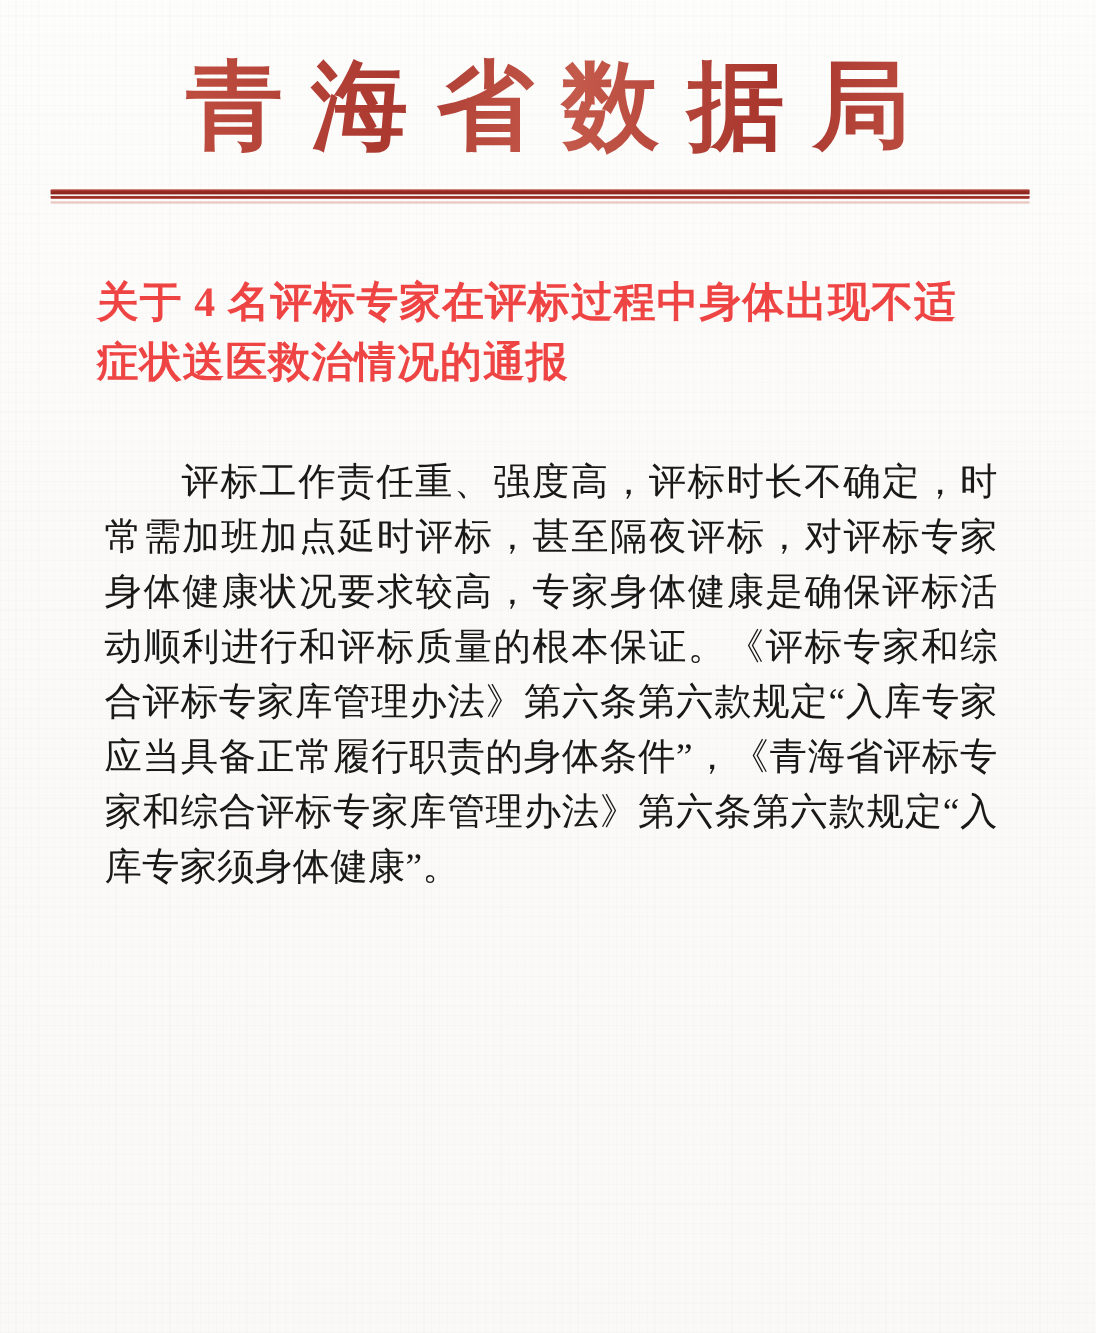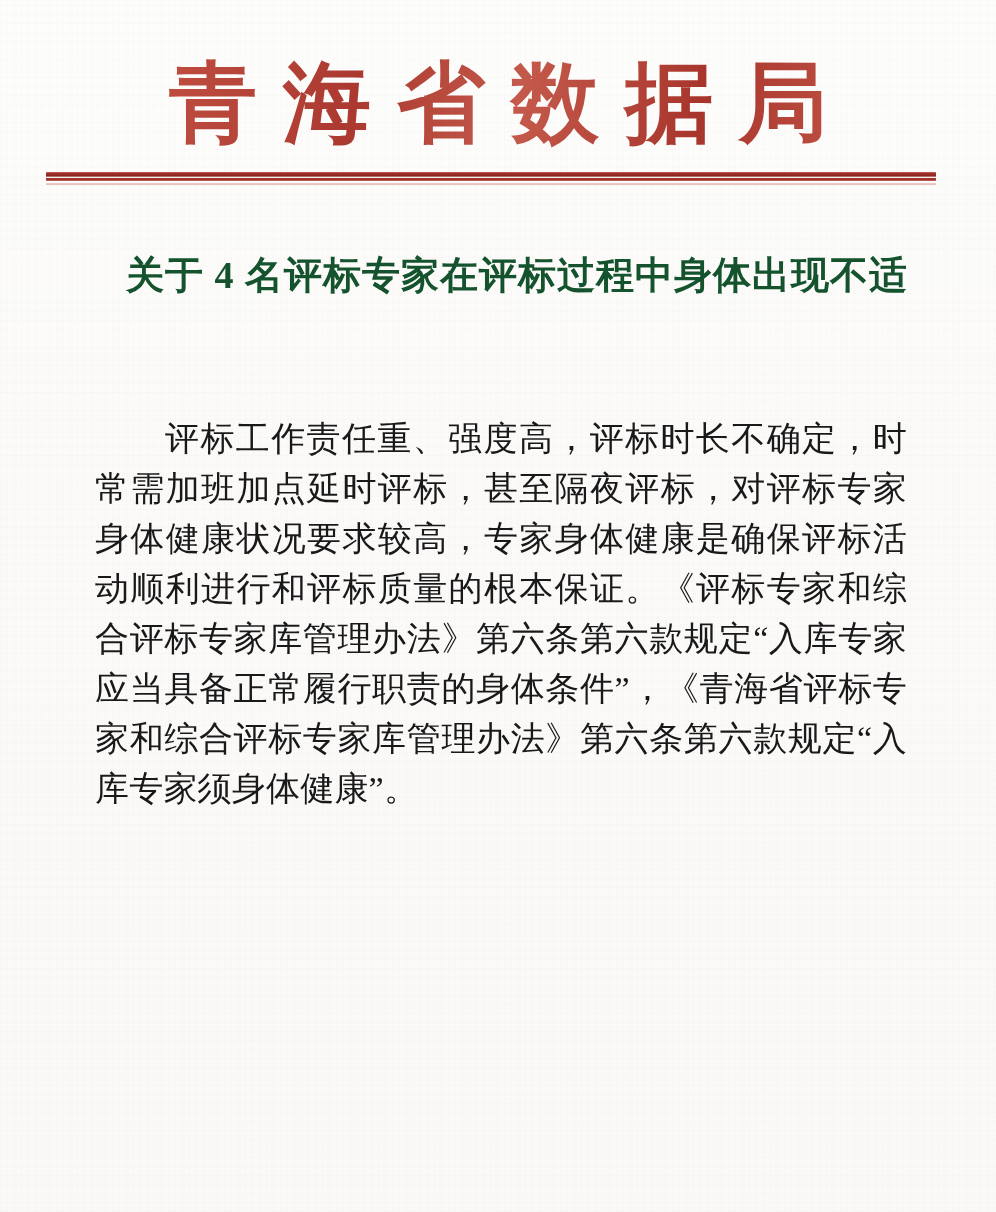--- a/index.html
+++ b/index.html
@@ -49,21 +49,21 @@
 
   
   .letterhead {
     position: absolute;
     top: 52px;
     left: 0;
     width: 996px;
     text-align: center;
   }
   .letterhead-title {
-    font-family: Liberation Serif, serif;
+    font-family: Liberation Mono, monospace;
     font-weight: bold;
     font-size: 88px;
     line-height: 104px;
     letter-spacing: 26px;
     text-indent: 26px;
     color: #b0392f;
     background: linear-gradient(100deg,
         #9e2f28 0%,
         #bb4c40 18%,
         #a93931 36%,
@@ -114,27 +114,27 @@
     background: linear-gradient(180deg, #e8bdb6 0%, #dcaba3 100%);
     opacity: .75;
   }
 
   
   .doc-title {
     position: absolute;
     top: 248px;
     left: 88px;
     width: 820px;
-    text-align: right;
+    text-align: left;
     font-family: "Liberation Serif", "DejaVu Serif", serif;
     font-weight: bold;
     font-size: 38px;
     line-height: 55px;
     letter-spacing: 1px;
-    color: #14532d;
+    color: #ef4444;
   }
   .doc-title .tl {
     display: block;
   }
 
   
   .body-text {
     position: absolute;
     top: 414px;
     left: 95px;
@@ -167,18 +167,19 @@
     <div class="letterhead-title">青海省数据局</div>
   </div>
 
   <div class="rule-wrap">
     <div class="rule-thick"></div>
     <div class="rule-thin"></div>
   </div>
 
   <div class="doc-title">
     <span class="tl">关于 4 名评标专家在评标过程中身体出现不适</span>
+    <span class="tl">症状送医救治情况的通报</span>
   </div>
 
   <div class="body-text">
     <p class="para">评标工作责任重、强度高，评标时长不确定，时常需加班加点延时评标，甚至隔夜评标，对评标专家身体健康状况要求较高，专家身体健康是确保评标活动顺利进行和评标质量的根本保证。《评标专家和综合评标专家库管理办法》第六条第六款规定“入库专家应当具备正常履行职责的身体条件”，《青海省评标专家和综合评标专家库管理办法》第六条第六款规定“入库专家须身体健康”。</p>
   </div>
 </div>
 
 </body></html>

